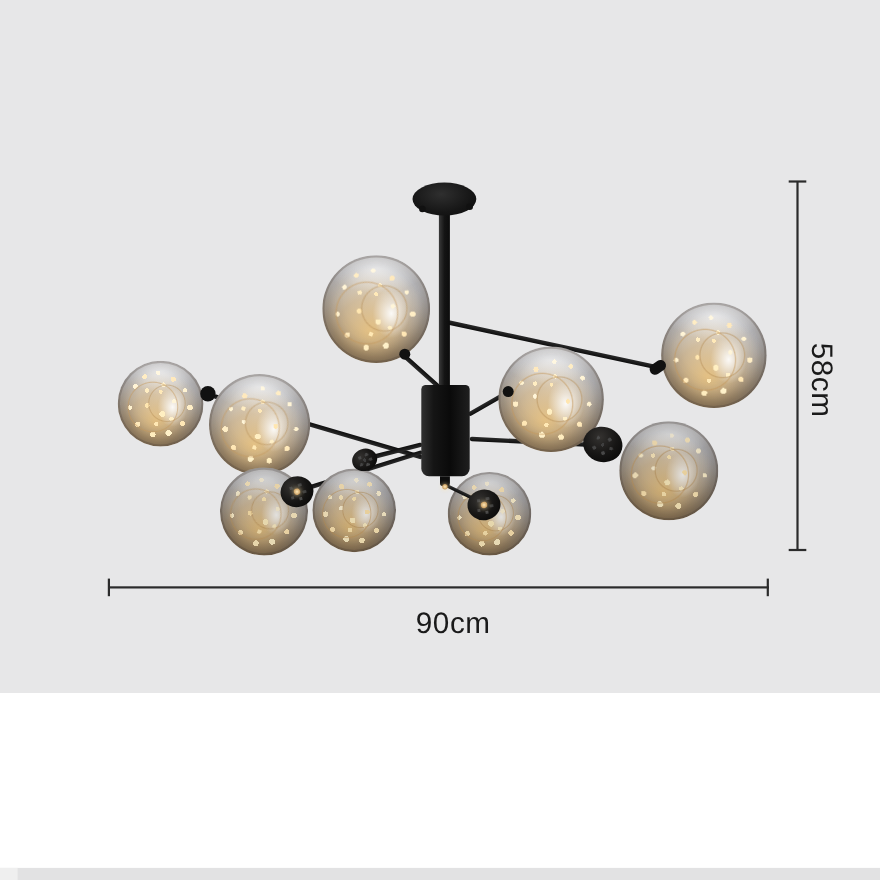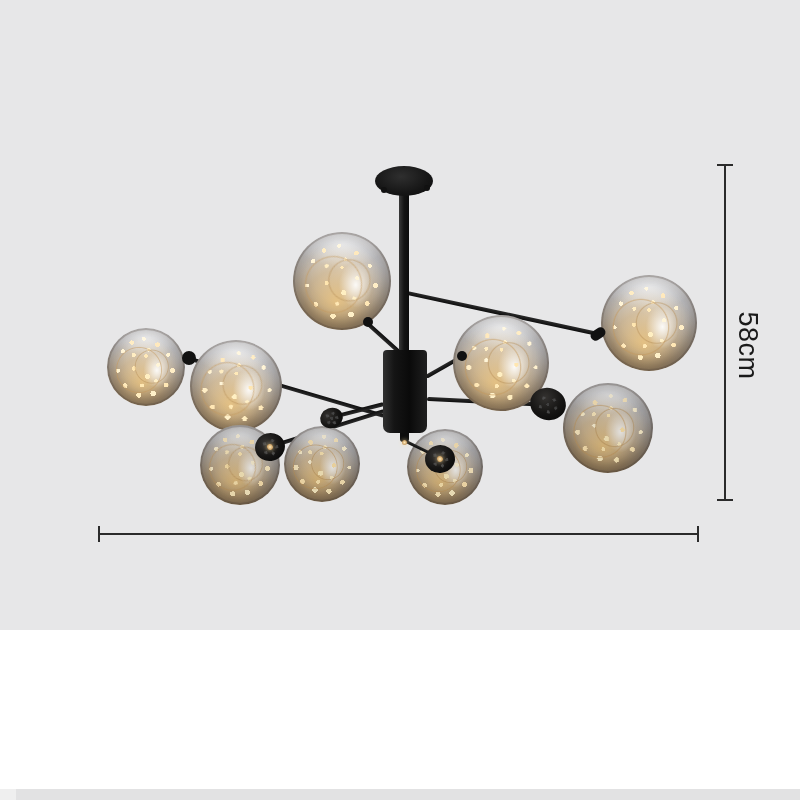--- a/index.html
+++ b/index.html
@@ -129,20 +129,21 @@
   <div class="pin-dot" style="left:402px;top:440px;width:5px;height:5px;"></div>
 
   <div class="dline" style="left:724px;top:165px;width:2px;height:335px;"></div>
   <div class="dline" style="left:717px;top:164px;width:16px;height:2px;"></div>
   <div class="dline" style="left:717px;top:499px;width:16px;height:2px;"></div>
   <div class="dim-label vert" style="left:712px;top:330px;width:70px;">58cm</div>
 
   <div class="dline" style="left:99px;top:533px;width:600px;height:2px;"></div>
   <div class="dline" style="left:98px;top:526px;width:2px;height:16px;"></div>
   <div class="dline" style="left:697px;top:526px;width:2px;height:16px;"></div>
+  <div class="dim-label" style="left:352px;top:551px;width:120px;">90cm</div>
 </div>
 
 <div class="panel">
   
   
   
   
 </div>
 
 <div class="strip">

